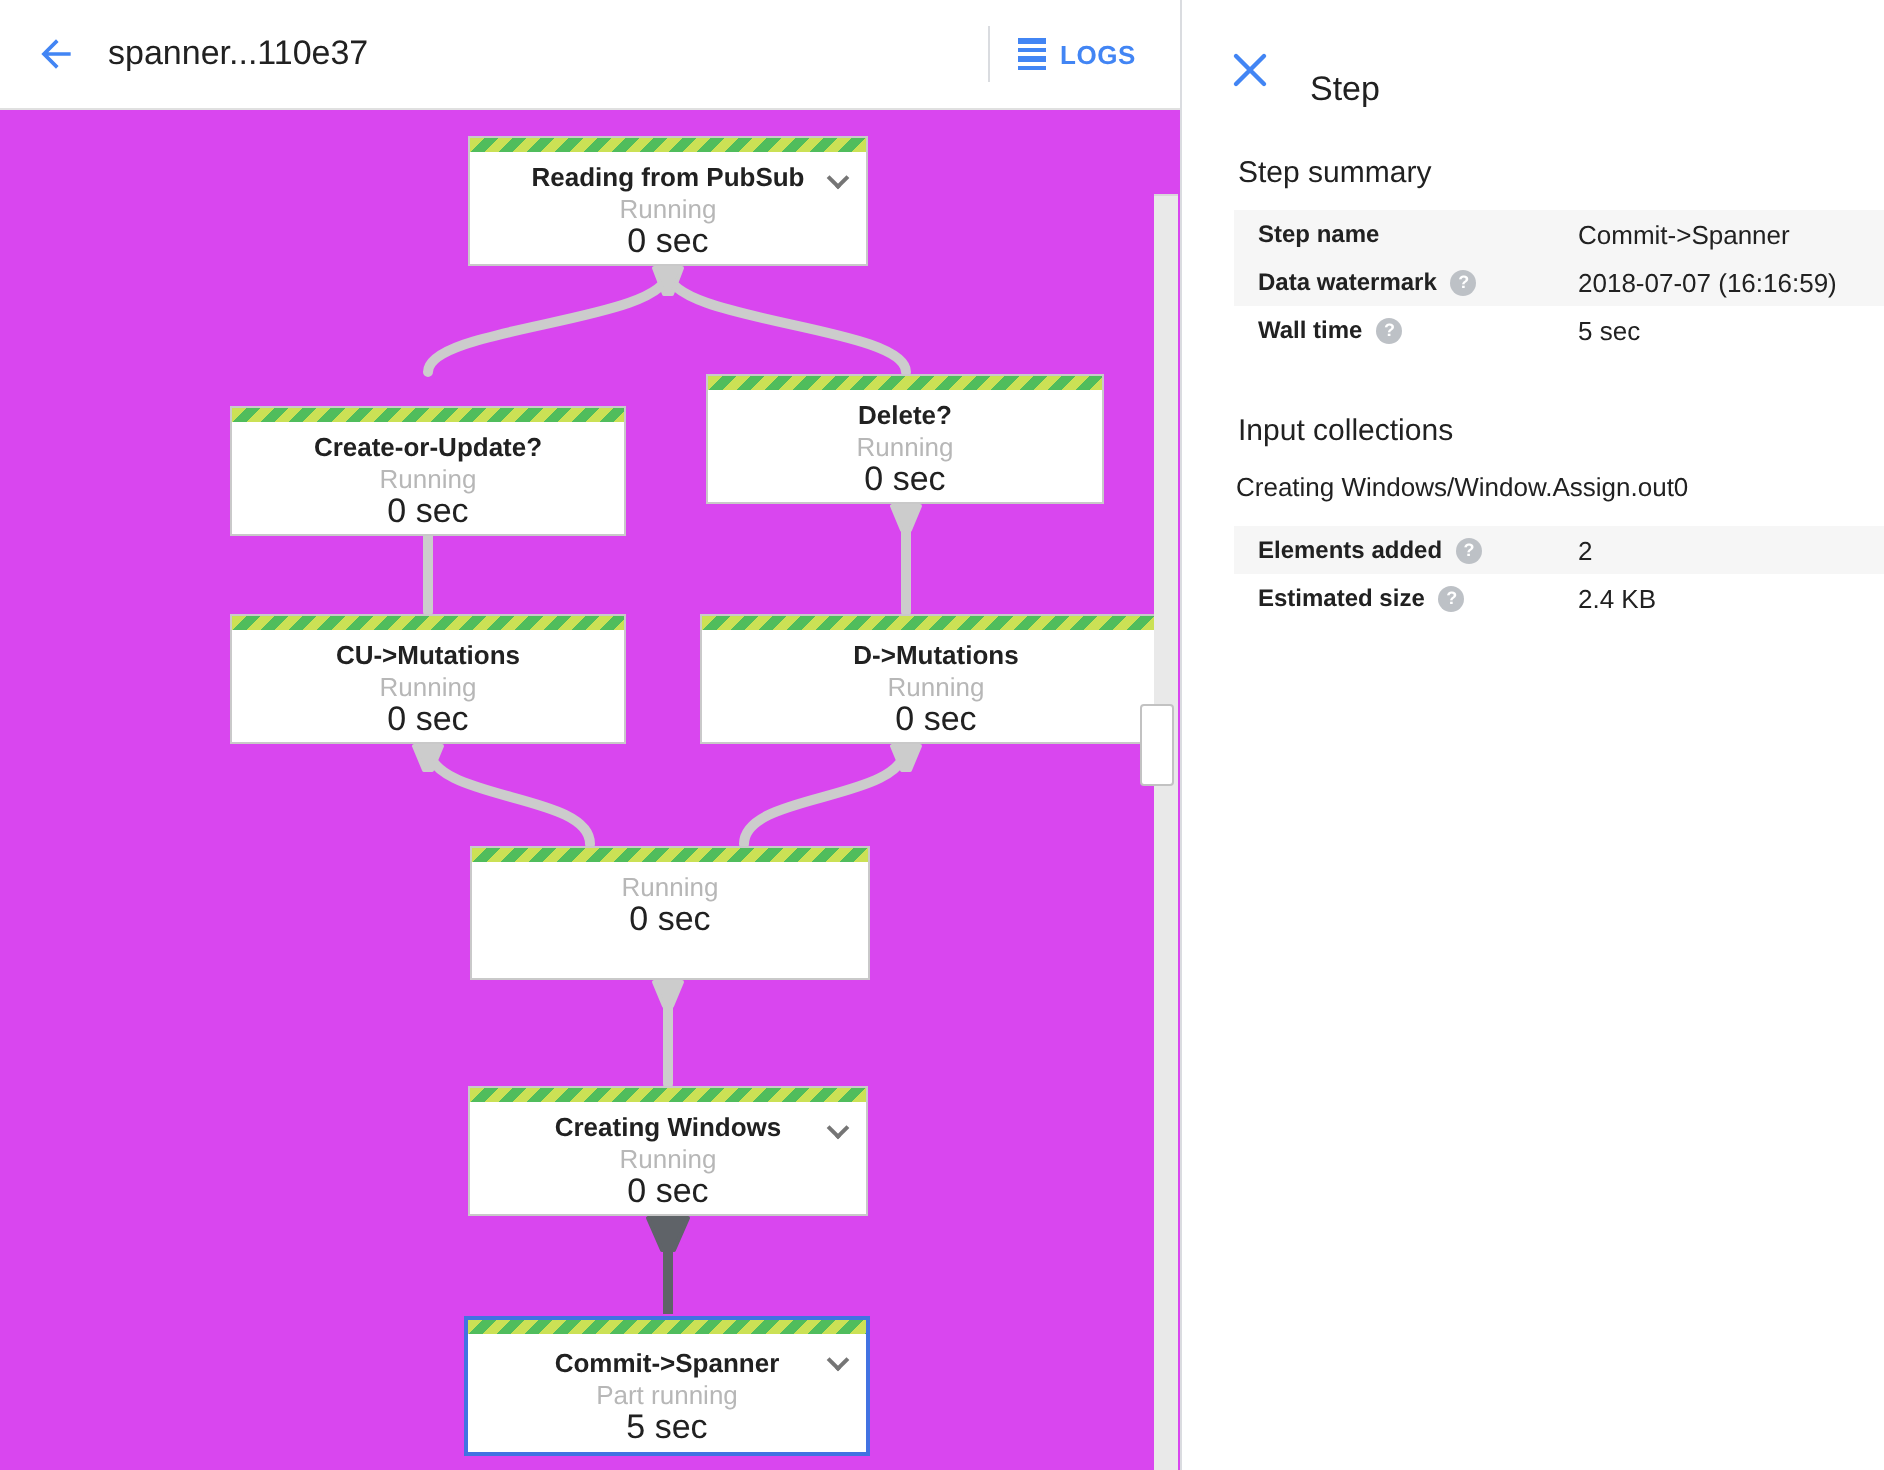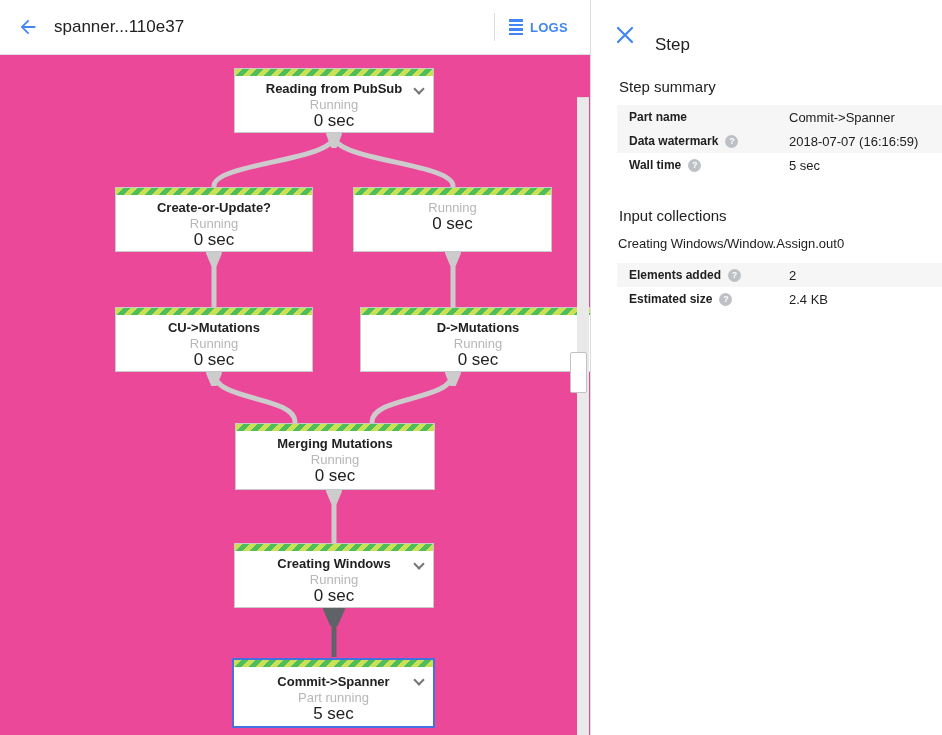--- a/index.html
+++ b/index.html
@@ -15,40 +15,40 @@
   .job-title { font-size:17px; color:#212121; margin-left:6px; flex:1;
     white-space:nowrap; overflow:hidden; }
   .tb-divider { width:1px; height:28px; background:#dadce0; margin-right:14px; }
   .logs-btn { display:flex; align-items:center; gap:7px; border:none; background:none;
     color:#4285f4; font-size:13px; font-weight:bold; letter-spacing:.3px;
     margin-right:22px; cursor:pointer; font-family:inherit; }
   .logs-icon { display:flex; flex-direction:column; gap:2px; }
   .logs-icon i { display:block; width:14px; height:2.5px; background:#4285f4; }
 
   
-  .canvas { position:absolute; left:0; top:55px; width:590px; height:680px; background:#ec4899; }
+  .canvas { position:absolute; left:0; top:55px; width:590px; height:680px; background:#d946ef; }
   .edges { position:absolute; left:0; top:0; }
 
   .node { position:absolute; width:200px; height:65px; background:#fff;
     border:1px solid #c9c9c9; cursor:pointer; }
   .node .stripe { height:7px; width:100%;
     background:repeating-linear-gradient(135deg,#cbe155 0 5px,#50bd5c 5px 10px); }
   .node .body { text-align:center; padding-top:5px; }
   .node .title { font-size:13px; font-weight:bold; line-height:16px; color:#212121; }
   .node .status { font-size:13px; line-height:16px; color:#b7b7b7; }
   .node .time { font-size:17px; line-height:16px; color:#212121; }
   .chev { position:absolute; right:11px; top:16px; width:8px; height:8px; cursor:pointer; }
   .chev::after { content:""; position:absolute; left:1px; top:0; width:6px; height:6px;
     border-right:2px solid #757575; border-bottom:2px solid #757575; transform:rotate(45deg); }
 
   .n0 { left:234px; top:13px; }
-  .n1 { left:115px; top:132px; width:198px; }
+  .n1 { left:115px; top:148px; width:198px; }
   .n2 { left:353px; top:132px; width:199px; }
   .n3 { left:115px; top:252px; width:198px; }
-  .n4 { left:360px; top:252px; width:236px; }
+  .n4 { left:350px; top:252px; width:236px; }
   .n5 { left:235px; top:368px; height:67px; }
   .n6 { left:234px; top:488px; }
   .n7 { left:232px; top:603px; width:203px; height:70px; border:2px solid #4272e2; }
   .n7 .body { padding-top:7px; }
 
   
   .scroll-track { position:absolute; left:577px; top:42px; width:12px; height:638px;
     background:#e9e9e9; border-top:1px solid #d8d8d8; }
   .scroll-handle { position:absolute; left:570px; top:297px; width:17px; height:41px;
     background:#fff; border:1px solid #c2c2c2; border-radius:2px; cursor:pointer; }
@@ -137,20 +137,21 @@
       <div class="body">
         <div class="title">Create-or-Update?</div>
         <div class="status">Running</div>
         <div class="time">0 sec</div>
       </div>
     </div>
 
     <div class="node n2">
       <div class="stripe"></div>
       <div class="body">
+        <div class="title">Delete?</div>
         <div class="status">Running</div>
         <div class="time">0 sec</div>
       </div>
     </div>
 
     <div class="node n3">
       <div class="stripe"></div>
       <div class="body">
         <div class="title">CU-&gt;Mutations</div>
         <div class="status">Running</div>
@@ -163,21 +164,20 @@
       <div class="body">
         <div class="title">D-&gt;Mutations</div>
         <div class="status">Running</div>
         <div class="time">0 sec</div>
       </div>
     </div>
 
     <div class="node n5">
       <div class="stripe"></div>
       <div class="body">
-        <div class="title">Merging Mutations</div>
         <div class="status">Running</div>
         <div class="time">0 sec</div>
       </div>
     </div>
 
     <div class="node n6">
       <div class="stripe"></div>
       <div class="body">
         <div class="title">Creating Windows</div>
         <div class="status">Running</div>
@@ -207,21 +207,21 @@
           <path d="M2 2 L16 16 M16 2 L2 16" stroke="#4285f4" stroke-width="2.2" stroke-linecap="round"></path>
         </svg>
       </button>
       <div class="panel-title">Step</div>
     </div>
 
     <h2 class="section-heading">Step summary</h2>
     <div class="rows">
       <div class="row alt">
         <span class="label">
-            <span>Part name</span>
+            <span>Step name</span>
           </span>
         <span class="value">Commit-&gt;Spanner</span>
       </div>
       <div class="row alt">
         <span class="label">
             <span>Data watermark</span>
             <span class="help"></span>
           </span>
         <span class="value">2018-07-07 (16:16:59)</span>
       </div>

